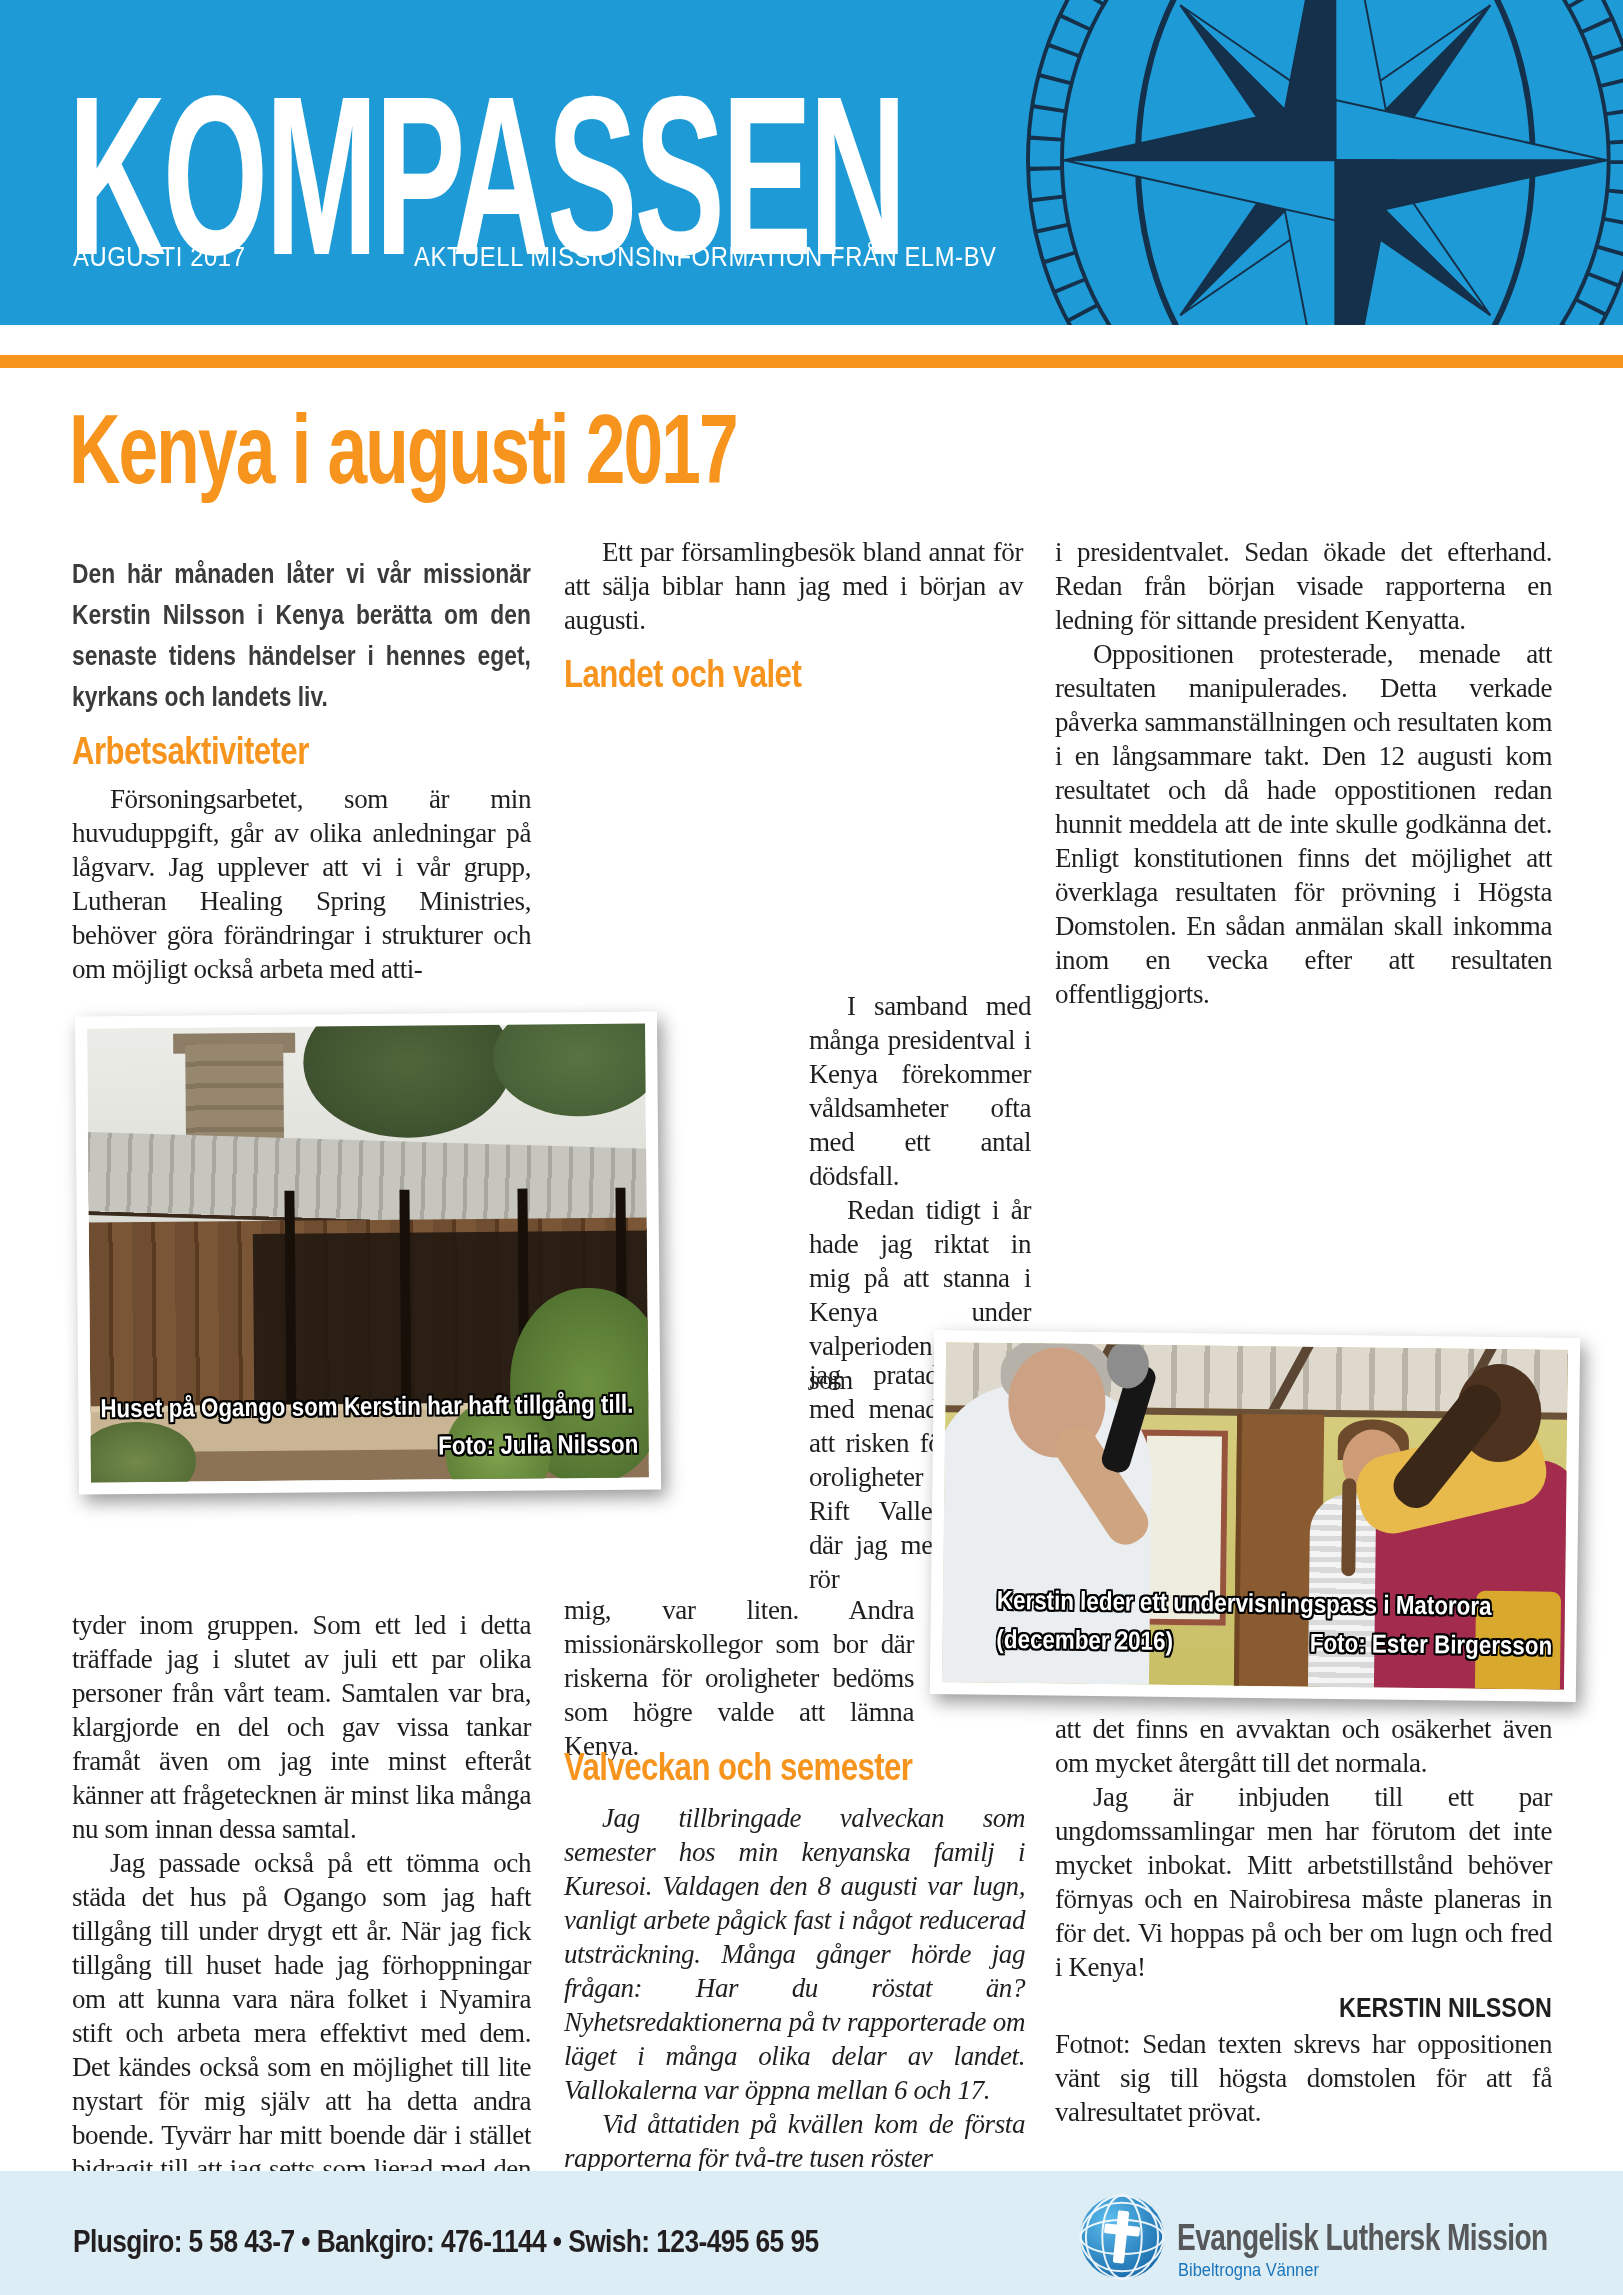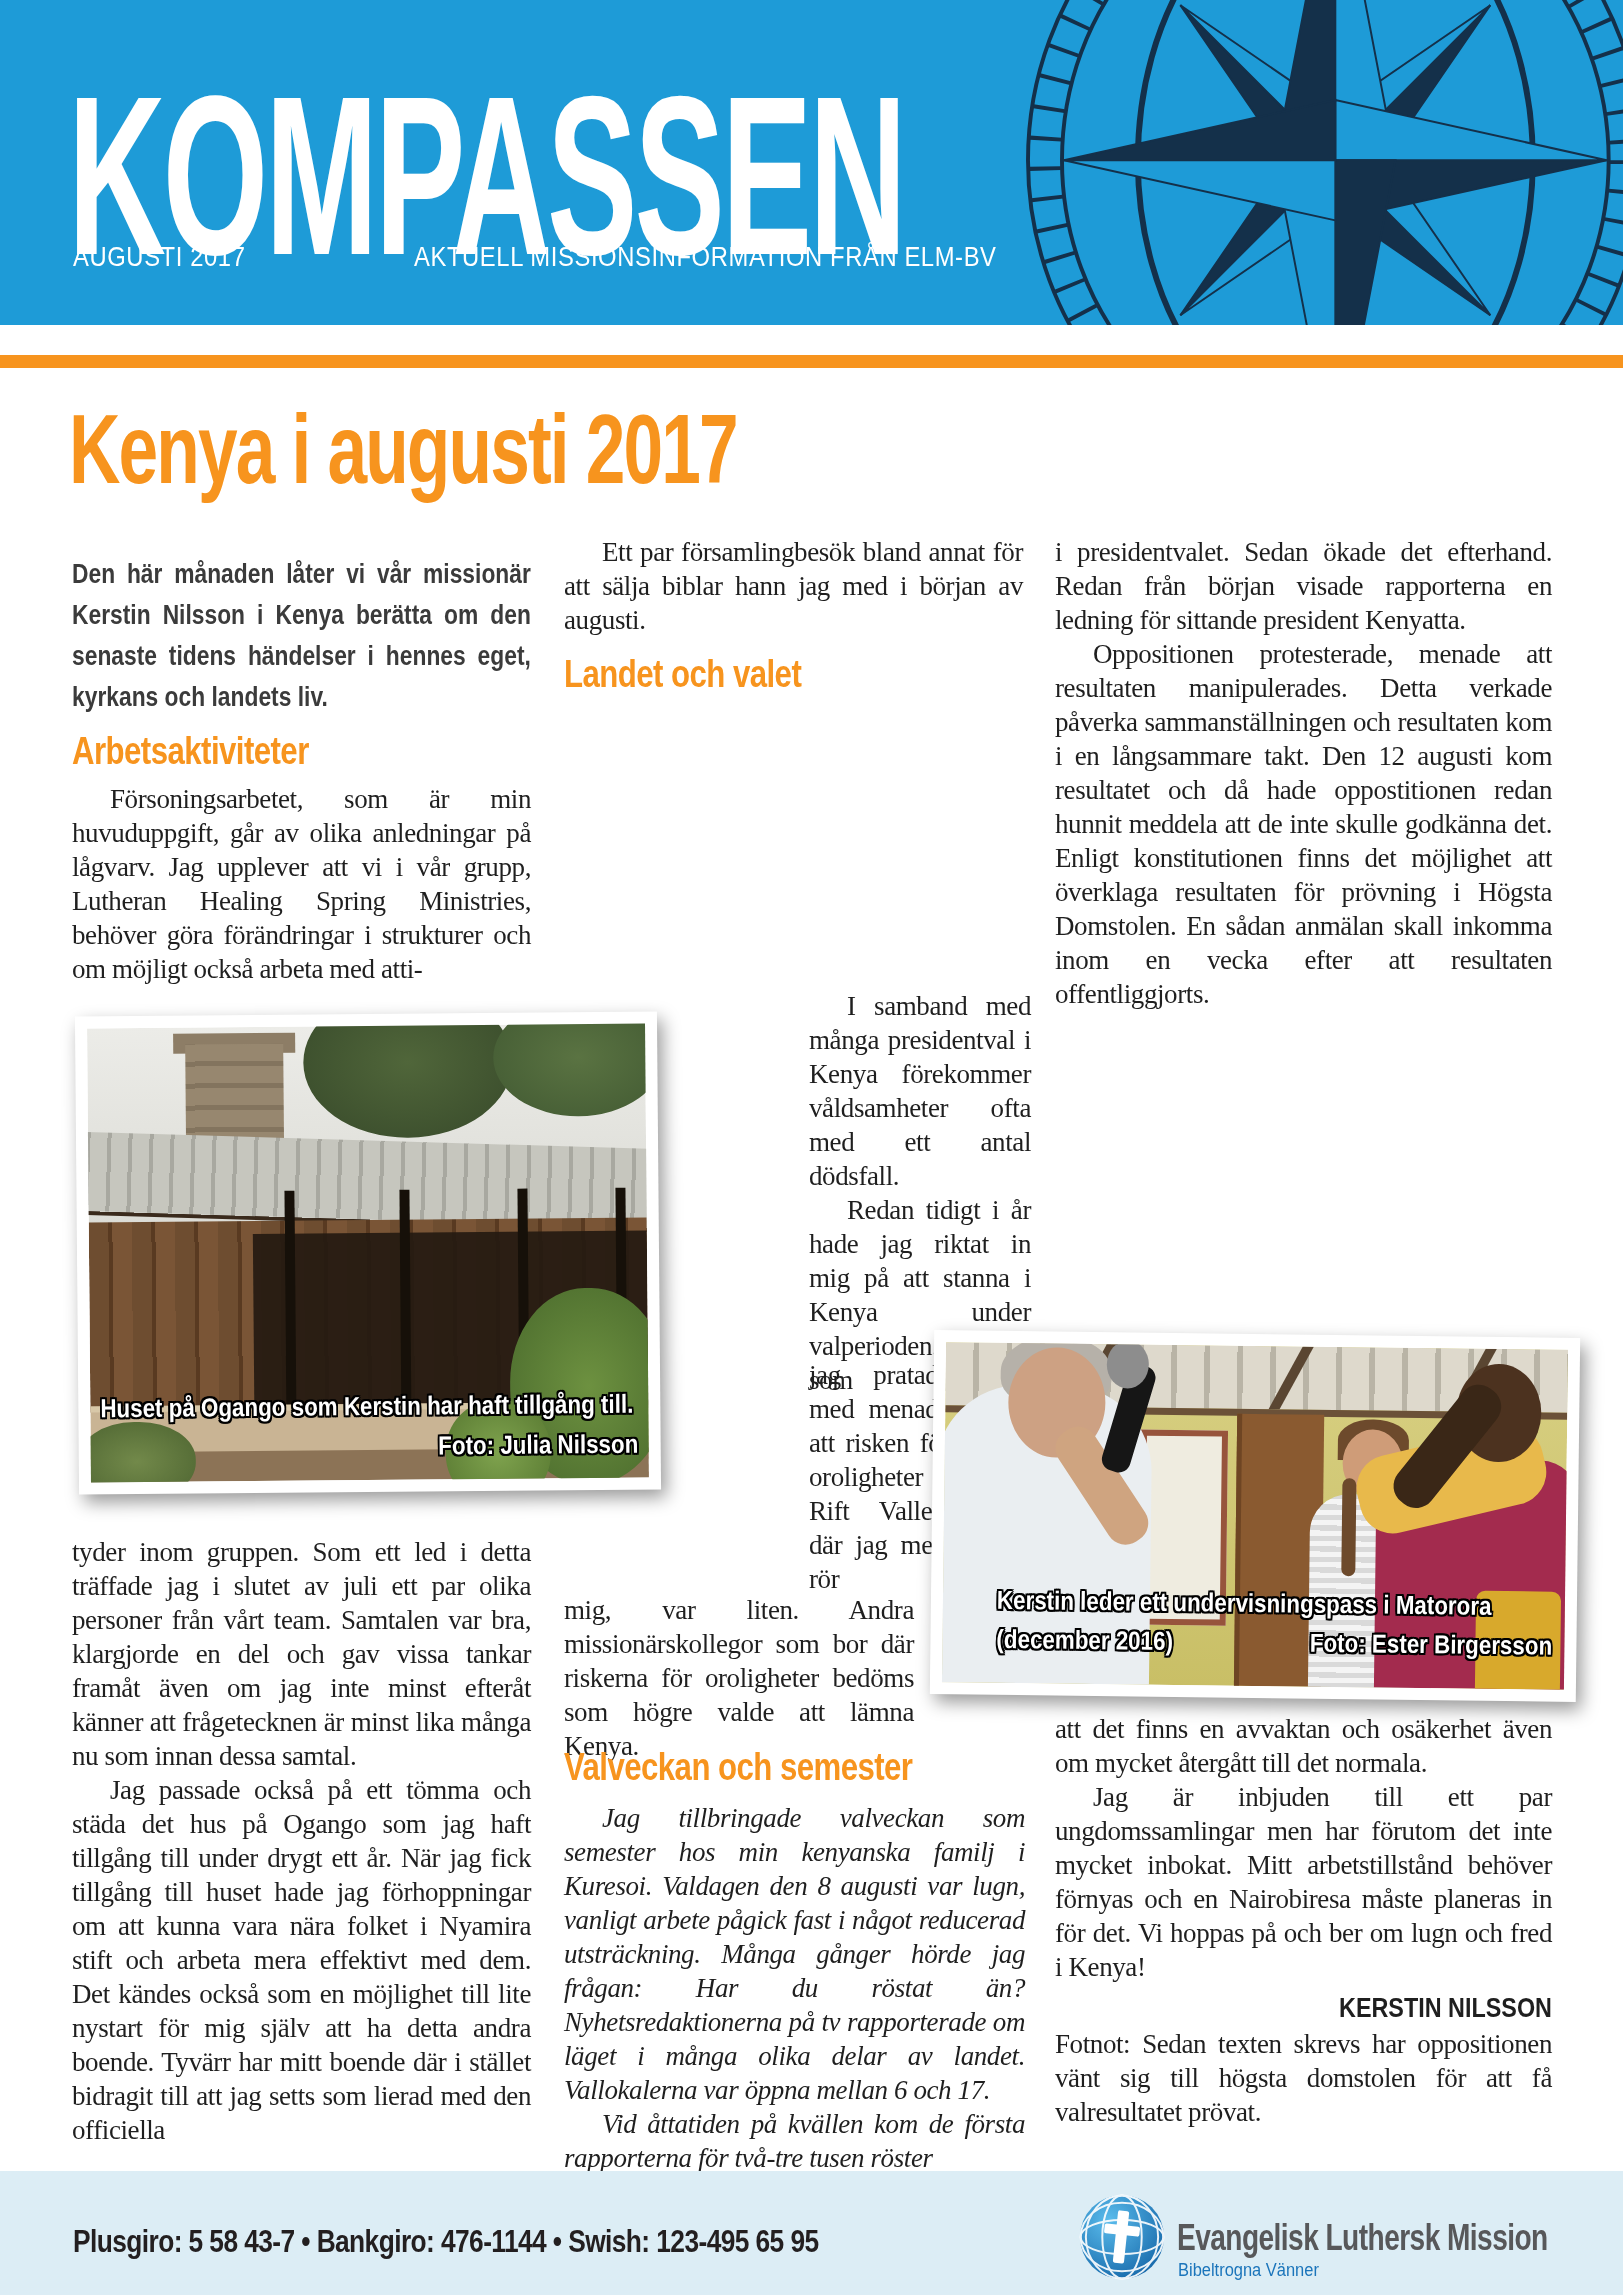--- a/index.html
+++ b/index.html
@@ -155,21 +155,21 @@
   <div class="rule"></div>
 
   <div class="h-main">Kenya i augusti 2017</div>
 
   <div class="intro">Den här månaden låter vi vår missionär Kerstin Nilsson i Kenya berätta om den senaste tidens händelser i hennes eget, kyrkans och landets liv.</div>
 
   <div class="block" style="left:72px;top:734px;width:459px;">
     <h3 class="sub" style="margin:0 0 14.4px 0;">Arbetsaktiviteter</h3>
     <p class="ind">Försoningsarbetet, som är min huvuduppgift, går av olika anledningar på lågvarv. Jag upplever att vi i vår grupp, Lutheran Healing Spring Ministries, behöver göra förändringar i strukturer och om möjligt också arbeta med atti-</p>
   </div>
-  <div class="block" style="left:72px;top:1535px;width:459px;">
+  <div class="block" style="left:72px;top:1608px;width:459px;">
     <p>tyder inom gruppen. Som ett led i detta träffade jag i slutet av juli ett par olika personer från vårt team. Samtalen var bra, klargjorde en del och gav vissa tankar framåt även om jag inte minst efteråt känner att frågetecknen är minst lika många nu som innan dessa samtal.</p>
     <p class="ind">Jag passade också på ett tömma och städa det hus på Ogango som jag haft tillgång till under drygt ett år. När jag fick tillgång till huset hade jag förhoppningar om att kunna vara nära folket i Nyamira stift och arbeta mera effektivt med dem. Det kändes också som en möjlighet till lite nystart för mig själv att ha detta andra boende. Tyvärr har mitt boende där i stället bidragit till att jag setts som lierad med den officiella</p>
   </div>
 
   <div class="block" style="left:564px;top:535px;width:459px;">
     <p class="ind">Ett par församlingbesök bland annat för att sälja biblar hann jag med i början av augusti.</p>
     <h3 class="sub">Landet och valet</h3>
   </div>
   <div class="block" style="left:809px;top:989px;width:222px;">
     <p class="ind">I samband med många presidentval i Kenya förekommer våldsamheter ofta med ett antal dödsfall.</p>

